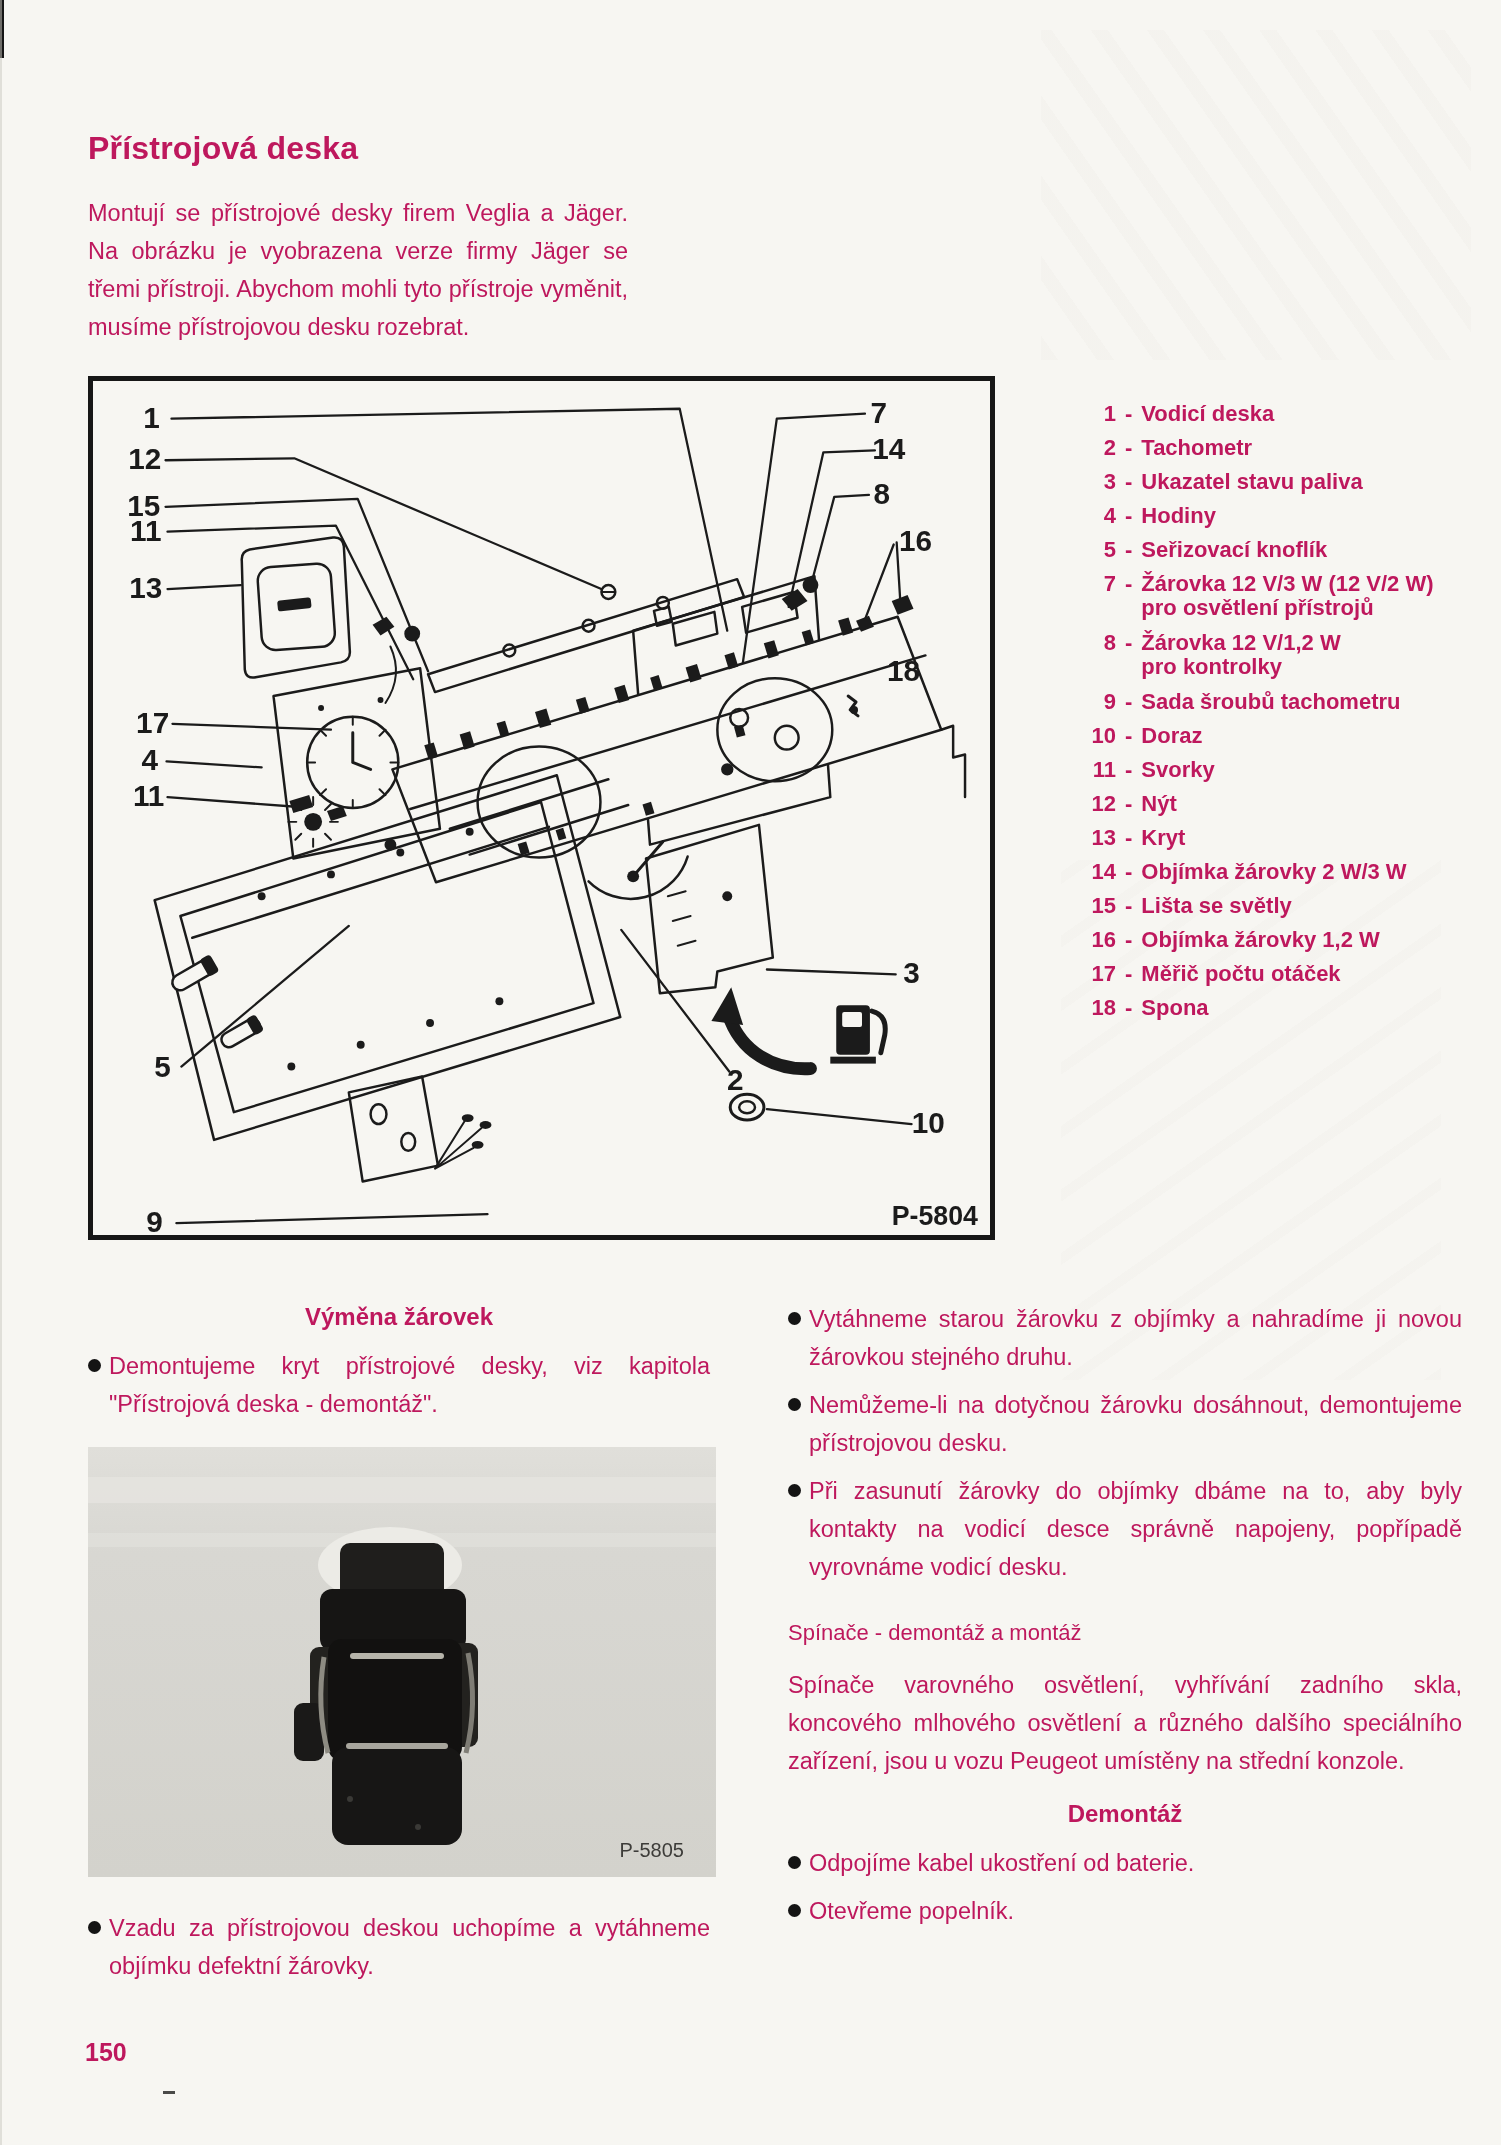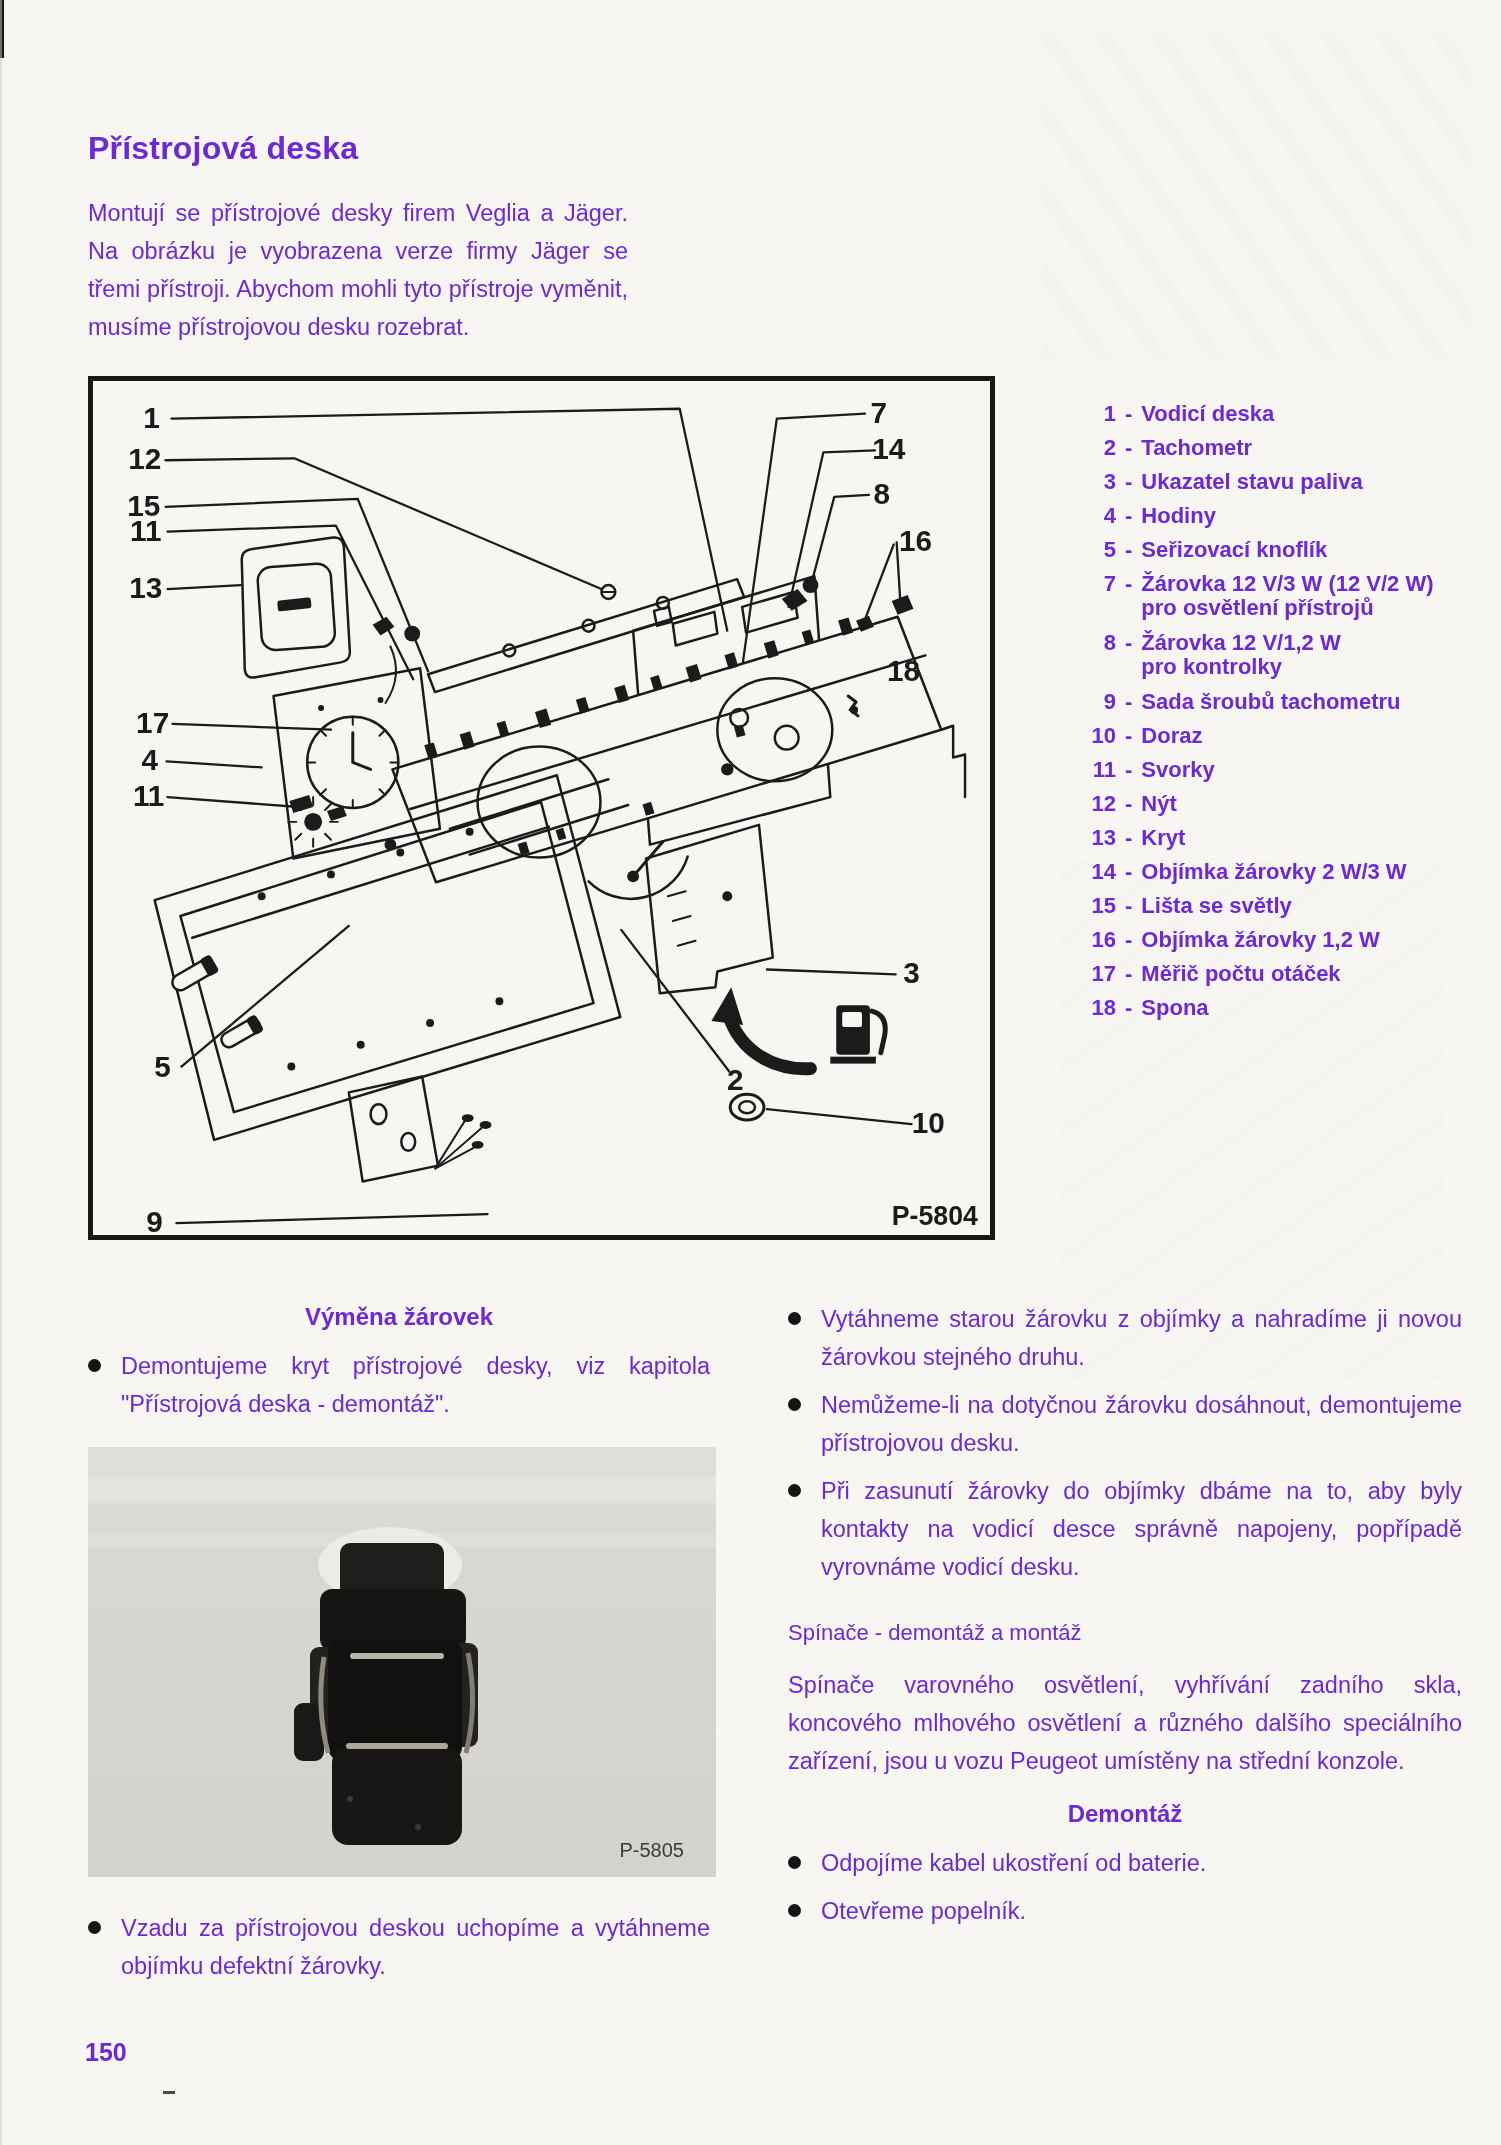--- a/index.html
+++ b/index.html
@@ -1,18 +1,18 @@
 <!DOCTYPE html>
 <html><head>
 <meta charset="utf-8">
 <style>
   html,body{margin:0;padding:0;background:#e9e8e4;}
   .page{
     position:relative;width:1501px;height:2145px;margin:0 auto;
-    background:#f7f6f2;color:#6d28d9;
+    background:#f7f6f2;color:#be185d;
     font-family:"Liberation Sans", sans-serif;overflow:hidden;
   }
   .edge-top{position:absolute;left:0;top:0;width:4px;height:58px;background:#151515;}
   .edge-line{position:absolute;left:0;top:0;width:2px;height:100%;background:#c9c7c0;opacity:.5;}
   .ghost{
     position:absolute;right:30px;top:30px;width:430px;height:330px;opacity:.4;
     background:repeating-linear-gradient(55deg,#f0eee9 0 14px,#f7f6f2 14px 46px);
   }
   .ghost2{
     position:absolute;right:60px;top:860px;width:380px;height:520px;opacity:.3;
@@ -33,21 +33,21 @@
   .legend-row{display:flex;margin-bottom:11px;line-height:23px;}
   .lnum{flex:0 0 34px;text-align:right;}
   .ldash{flex:0 0 auto;margin:0 9px;}
   .lstack{flex:1;}
   .l2{line-height:25px;font-weight:bold;}
 
   .col-left{position:absolute;left:88px;top:1303px;width:622px;}
   .col-right{position:absolute;left:788px;top:1300px;width:674px;}
   .subhead{font-size:24px;font-weight:bold;margin:0 0 16px 0;text-align:center;}
   .bighead{font-size:22px;font-weight:normal;margin:34px 0 20px 0;}
-  .bullet{display:flex;gap:20px;margin-bottom:10px;}
+  .bullet{display:flex;gap:8px;margin-bottom:10px;}
   .dot{flex:0 0 13px;width:13px;height:13px;border-radius:50%;background:#141414;margin-top:12px;}
   .btext{font-size:23.5px;line-height:38px;text-align:justify;flex:1;}
   .para{font-size:23.5px;line-height:38px;text-align:justify;margin:0 0 18px 0;}
 
   .photo{
     position:relative;width:628px;height:430px;margin-top:24px;
     background:#d8d7d2;
   }
   .photo svg{display:block;width:100%;height:100%;}
   .after-photo{margin-top:32px;}

